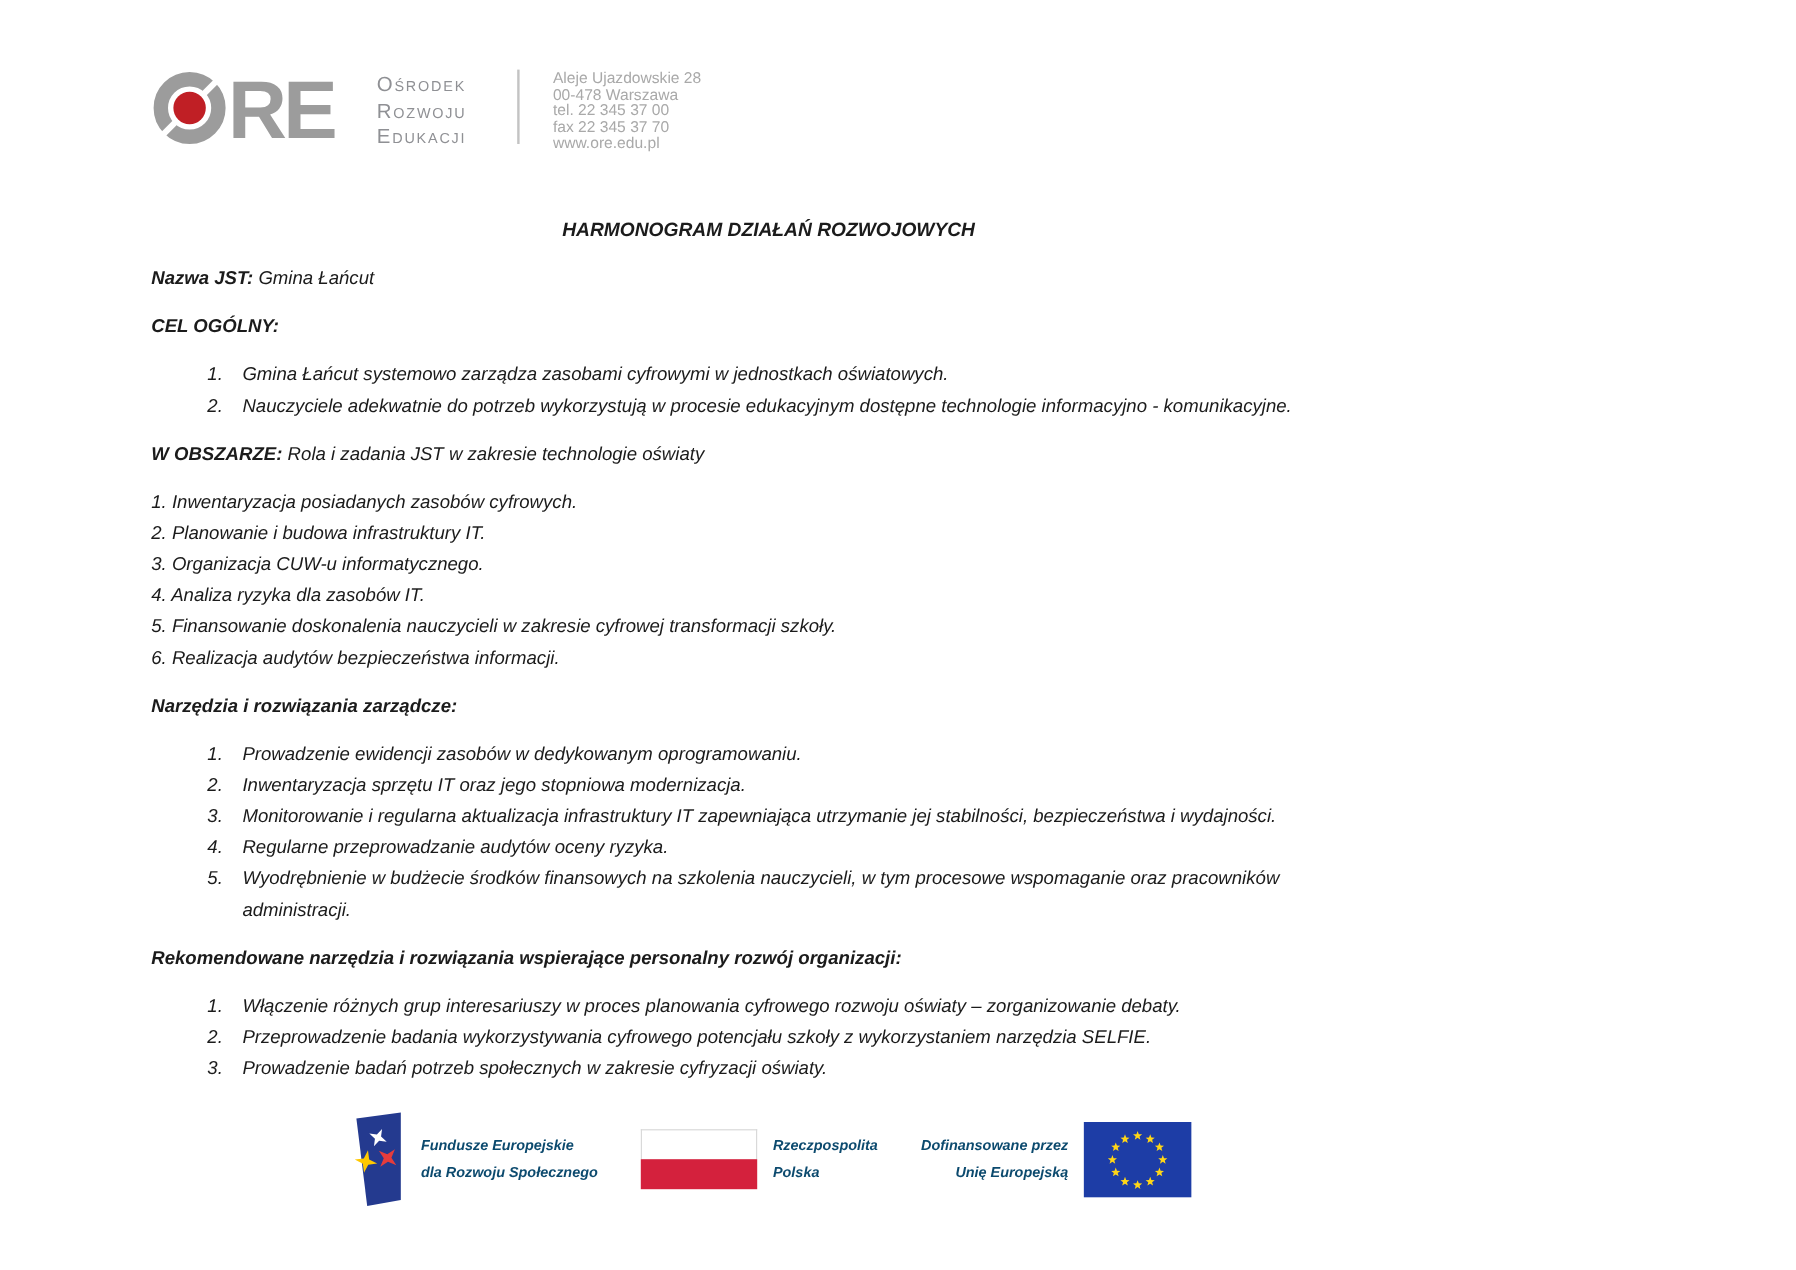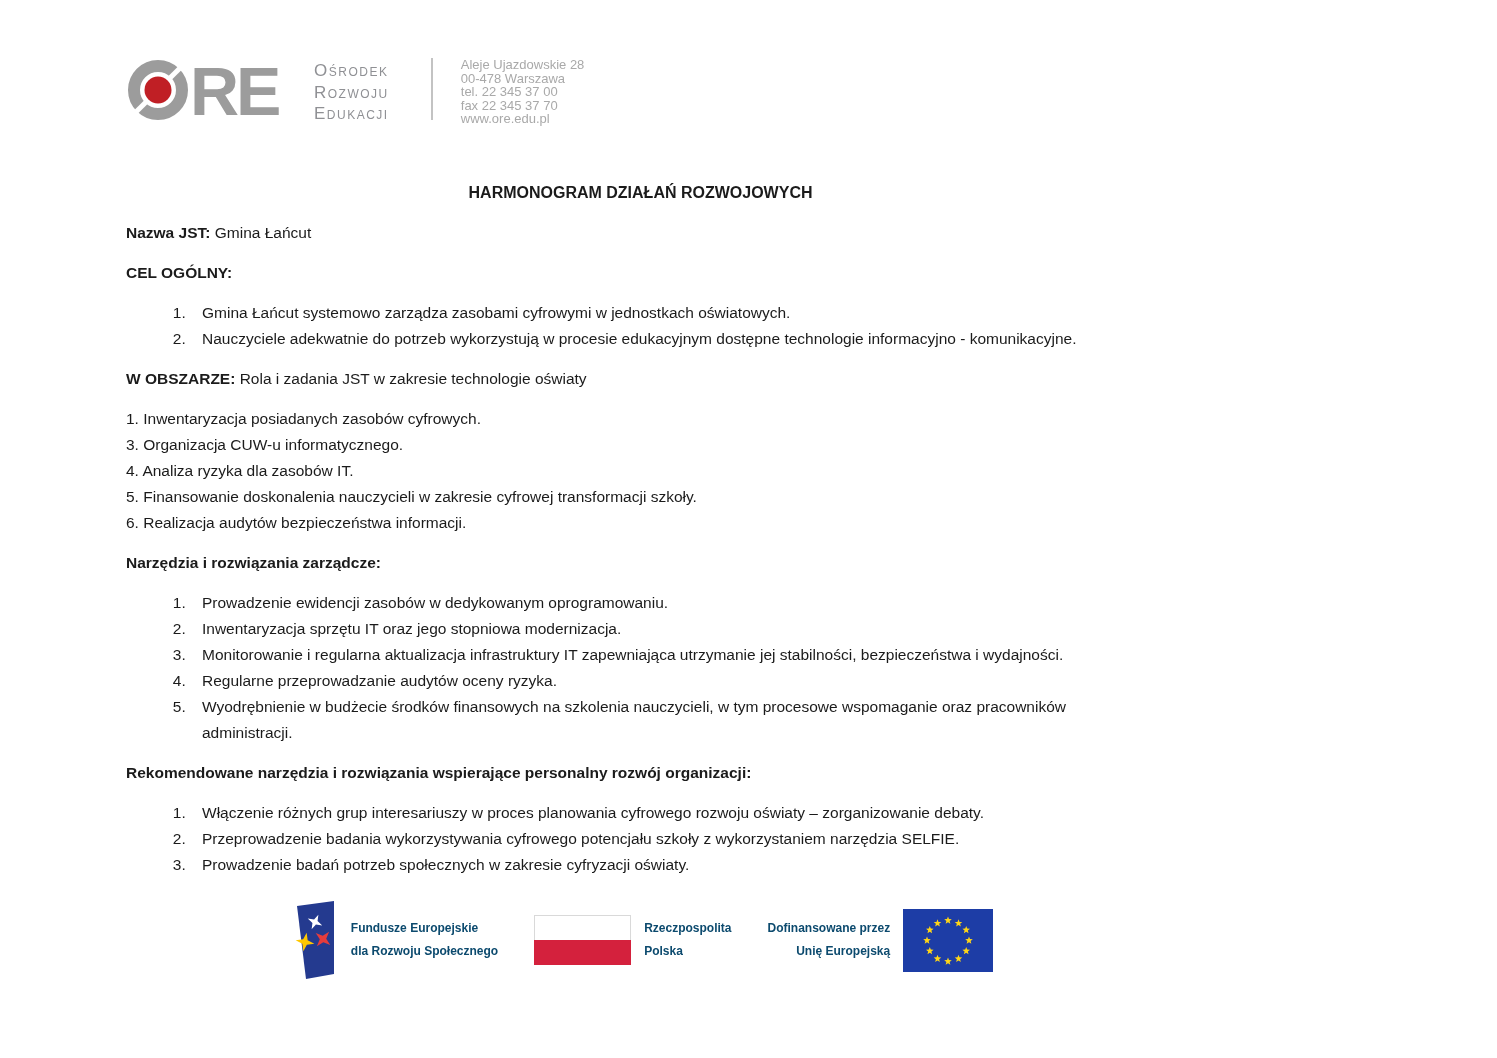--- a/index.html
+++ b/index.html
@@ -27,21 +27,21 @@
   .lh-divider {
     width: 2px; height: 62px; background: #c3c3c3;
     margin: 4px 0 0 42px;
   }
   .ore-address {
     margin: 4px 0 0 28px;
     font-size: 13px; color: #a9a9a9; line-height: 13.5px;
   }
 
   
-  .main { margin: 46px 126px 0 126px; font-size: 15.5px; line-height: 26px; }
+  .main { margin: 46px 126px 0 126px; font-size: 15.5px; line-height: 26px; font-style: italic; }
   .doc-title { text-align: center; font-weight: bold; font-size: 16px; margin: 0 0 14px 0; }
   .para { margin: 0 0 14px 0; }
   .para.tight { margin: 0; }
   .bold { font-weight: bold; }
   ol.num-list { margin: 0 0 14px 0; padding-left: 64px; list-style: decimal; }
   ol.num-list li { padding-left: 12px; }
   .plain-lines { margin: 0 0 14px 0; }
 
   
   .logos {
@@ -99,20 +99,21 @@
         <li>Nauczyciele adekwatnie do potrzeb wykorzystują w procesie edukacyjnym dostępne technologie informacyjno - komunikacyjne.</li>
       </ol>
 
     <p class="para">
       <span class="bold">W OBSZARZE:</span>
       <span>Rola i zadania JST w zakresie technologie oświaty</span>
     </p>
 
     <div class="plain-lines">
         <div>1. Inwentaryzacja posiadanych zasobów cyfrowych.</div>
+        <div>2. Planowanie i budowa infrastruktury IT.</div>
         <div>3. Organizacja CUW-u informatycznego.</div>
         <div>4. Analiza ryzyka dla zasobów IT.</div>
         <div>5. Finansowanie doskonalenia nauczycieli w zakresie cyfrowej transformacji szkoły.</div>
         <div>6. Realizacja audytów bezpieczeństwa informacji.</div>
       </div>
 
     <p class="para"><span class="bold">Narzędzia i rozwiązania zarządcze:</span></p>
     <ol class="num-list">
         <li>Prowadzenie ewidencji zasobów w dedykowanym oprogramowaniu.</li>
         <li>Inwentaryzacja sprzętu IT oraz jego stopniowa modernizacja.</li>

